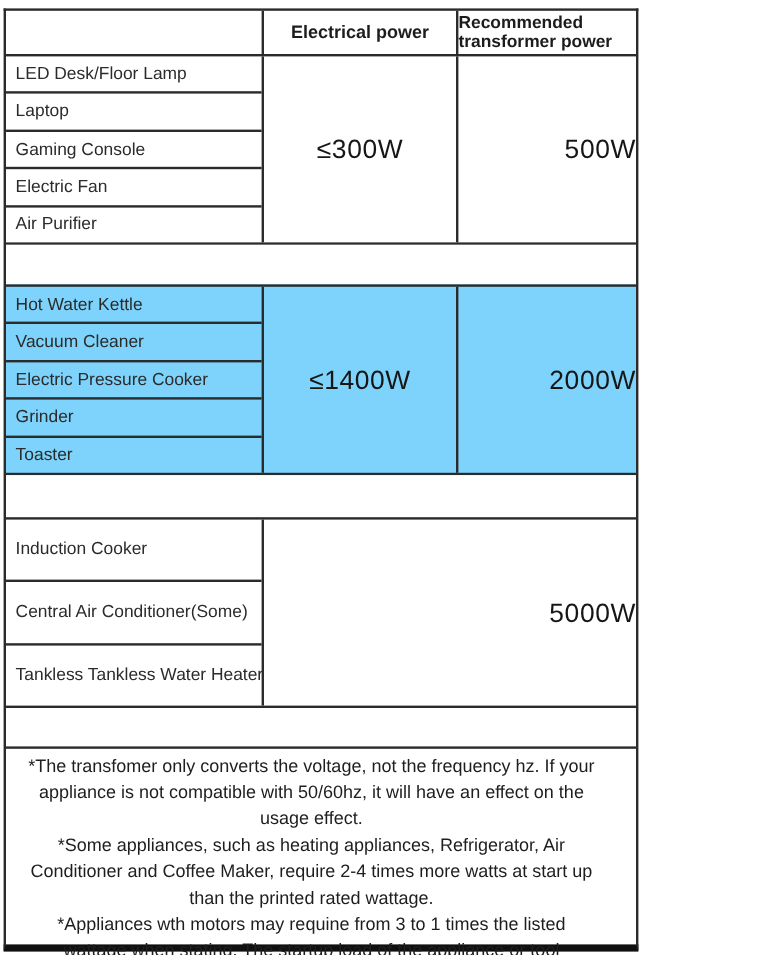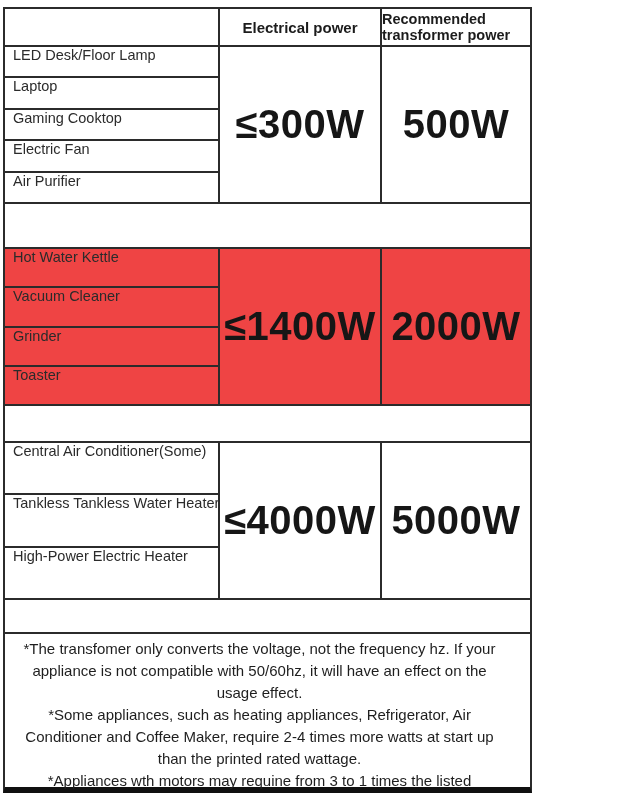--- a/index.html
+++ b/index.html
@@ -29,44 +29,44 @@
   .hcell.c1 { width: 215px; border-right: 2px solid #2b2b2b; }
   .hcell.c2 { width: 162px; border-right: 2px solid #2b2b2b; }
   .hcell.c3 { flex: 1; font-size: 14.5px; }
   
   .group {
     flex: 0 0 159px;
     display: flex;
     border-top: 2px solid #2b2b2b;
     border-bottom: 2px solid #2b2b2b;
   }
-  .group.highlight { background: #ef4444; margin-top: 10px; }
+  .group.highlight { background: #7dd3fc; }
   .names {
     width: 215px;
     border-right: 2px solid #2b2b2b;
     display: flex; flex-direction: column;
   }
   .name-row {
     flex: 1;
-    display: flex; 
+    display: flex; align-items: center;
     padding-left: 8px;
     font-size: 14.5px;
     color: #2b2b2b;
     border-bottom: 2px solid #2b2b2b;
     white-space: nowrap;
   }
   .name-row:last-child { border-bottom: none; }
   .power-cell {
     width: 162px;
     border-right: 2px solid #2b2b2b;
     display: flex; align-items: center; justify-content: center;
   }
-  .trans-cell { flex: 1; display: flex; align-items: center; justify-content: center; }
+  .trans-cell { flex: 1; display: flex; align-items: center; justify-content: flex-end; }
   .big {
-    font-size: 40px; font-weight: bold; color: #161616; letter-spacing: 0.5px;
+    font-size: 22px; font-weight: normal; color: #161616; letter-spacing: 0.5px;
   }
   
   .gap { flex: 0 0 33px; background: #ffffff; }
   .gap.g2 { flex-basis: 35px; }
   .gap.g3 { flex-basis: 32px; }
   
   .notes {
     flex: 1;
     border-top: 2px solid #2b2b2b;
     display: flex; flex-direction: column;
@@ -95,21 +95,21 @@
 
     <div class="group">
       <div class="names">
         <div class="name-row">
             <span>LED Desk/Floor Lamp</span>
           </div>
         <div class="name-row">
             <span>Laptop</span>
           </div>
         <div class="name-row">
-            <span>Gaming Cooktop</span>
+            <span>Gaming Console</span>
           </div>
         <div class="name-row">
             <span>Electric Fan</span>
           </div>
         <div class="name-row">
             <span>Air Purifier</span>
           </div>
       </div>
       <div class="power-cell">
         <span class="big">≤300W</span>
@@ -123,50 +123,50 @@
 
     <div class="group highlight">
       <div class="names">
         <div class="name-row">
             <span>Hot Water Kettle</span>
           </div>
         <div class="name-row">
             <span>Vacuum Cleaner</span>
           </div>
         <div class="name-row">
+            <span>Electric Pressure Cooker</span>
+          </div>
+        <div class="name-row">
             <span>Grinder</span>
           </div>
         <div class="name-row">
             <span>Toaster</span>
           </div>
       </div>
       <div class="power-cell">
         <span class="big">≤1400W</span>
       </div>
       <div class="trans-cell">
         <span class="big">2000W</span>
       </div>
     </div>
 
     <div class="gap g2"></div>
 
     <div class="group">
       <div class="names">
         <div class="name-row">
+            <span>Induction Cooker</span>
+          </div>
+        <div class="name-row">
             <span>Central Air Conditioner(Some)</span>
           </div>
         <div class="name-row">
             <span>Tankless Tankless Water Heater</span>
           </div>
-        <div class="name-row">
-            <span>High-Power Electric Heater</span>
-          </div>
-      </div>
-      <div class="power-cell">
-        <span class="big">≤4000W</span>
       </div>
       <div class="trans-cell">
         <span class="big">5000W</span>
       </div>
     </div>
 
     <div class="gap g3"></div>
 
     <div class="notes">
       <p class="note">*The transfomer only converts the voltage, not the frequency hz. If your appliance is not compatible with 50/60hz, it will have an effect on the usage effect.</p>

